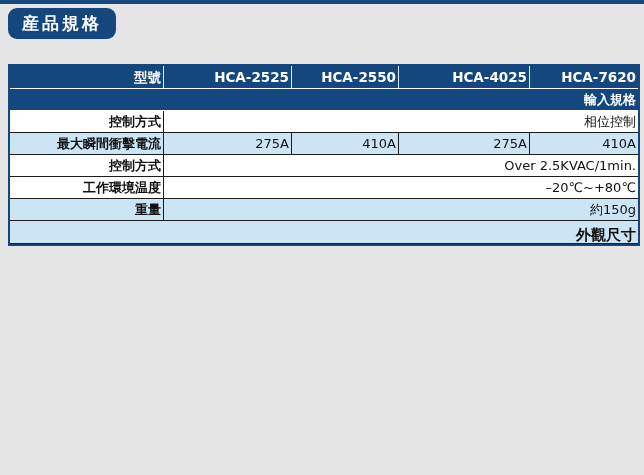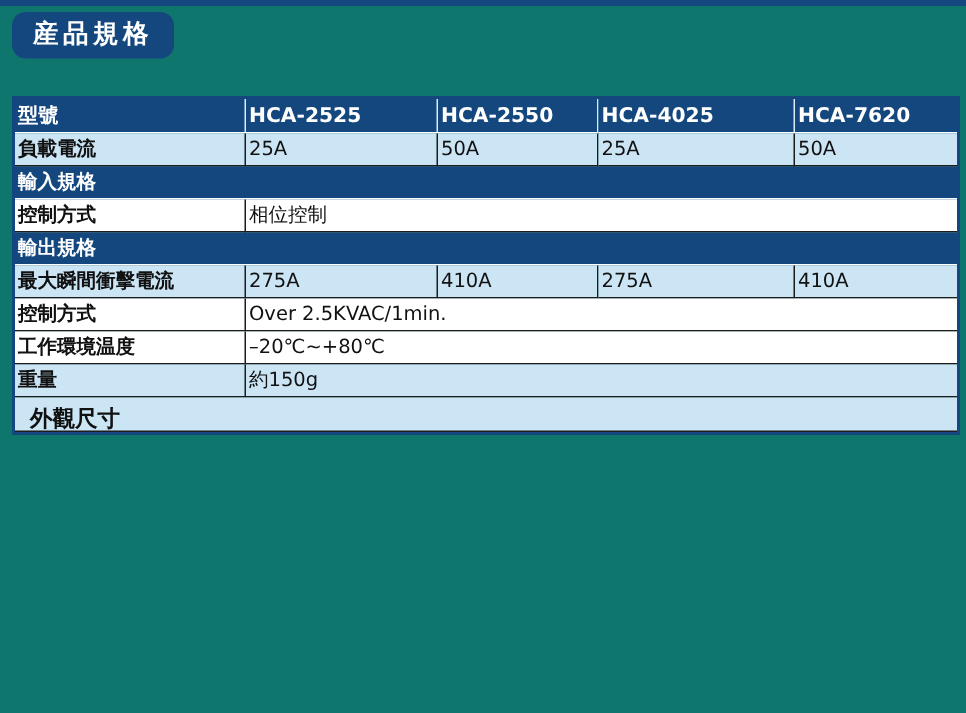--- a/index.html
+++ b/index.html
@@ -1,31 +1,31 @@
 <!DOCTYPE html>
 <html><head>
 <meta charset="utf-8">
 <style>
   html,body{margin:0;padding:0;background:#fff;}
   .page{
-    position:relative;width:644px;height:475px;overflow:hidden;background:#0f766e;
+    position:relative;width:644px;height:475px;overflow:hidden;background:#e5e5e5;
     font-family:"DejaVu Sans","Liberation Sans",sans-serif;color:#111;
   }
   .topbar{height:4px;background:#14477E;}
   .badge{
     display:inline-block;margin:4px 0 0 8px;background:#14477E;color:#fff;
     font-size:17px;font-weight:bold;letter-spacing:3px;padding:5px 14px;
     border-radius:9px;line-height:21px;
   }
   table.spec{
     border-collapse:separate;border-spacing:0;table-layout:fixed;
     margin:25px 0 0 8px;width:628px;border:2px solid #14477E;
   }
   table.spec td{
-    font-size:13px;height:21px;padding:0 2px;text-align:left;
+    font-size:13px;height:21px;padding:0 2px;text-align:right;
     border-right:1px solid #1c1c1c;border-bottom:1px solid #1c1c1c;
     overflow:hidden;white-space:nowrap;line-height:21px;
   }
   table.spec tr td:last-child{border-right:none;}
   td.lbl{text-align:left;padding-left:8px;font-weight:bold;}
   tr.navy td{background:#14477E;color:#fff;font-weight:bold;
     border-right-color:#d9ecf9;border-bottom-color:#fdfefe;}
   tr.head td{height:22px;line-height:22px;font-size:13.5px;}
   tr.blue td{background:#CBE5F5;}
   tr.white td{background:#fff;}
@@ -58,41 +58,31 @@
 
     <tbody>
         <tr class="navy head">
       <td class="lbl">型號</td>
       <td>HCA-2525</td>
       <td>HCA-2550</td>
       <td>HCA-4025</td>
       <td>HCA-7620</td>
     </tr>
 
-    <tr class="blue">
-      <td class="lbl">負載電流</td>
-      <td>25A</td>
-      <td>50A</td>
-      <td>25A</td>
-      <td>50A</td>
-    </tr>
 
     <tr class="navy">
       <td class="lbl" colspan="5">輸入規格</td>
     </tr>
 
 
     <tr class="white">
       <td class="lbl">控制方式</td>
       <td colspan="4">相位控制</td>
     </tr>
 
-    <tr class="navy">
-      <td class="lbl" colspan="5">輸出規格</td>
-    </tr>
 
 
 
     <tr class="blue">
       <td class="lbl">最大瞬間衝擊電流</td>
       <td>275A</td>
       <td>410A</td>
       <td>275A</td>
       <td>410A</td>
     </tr>

